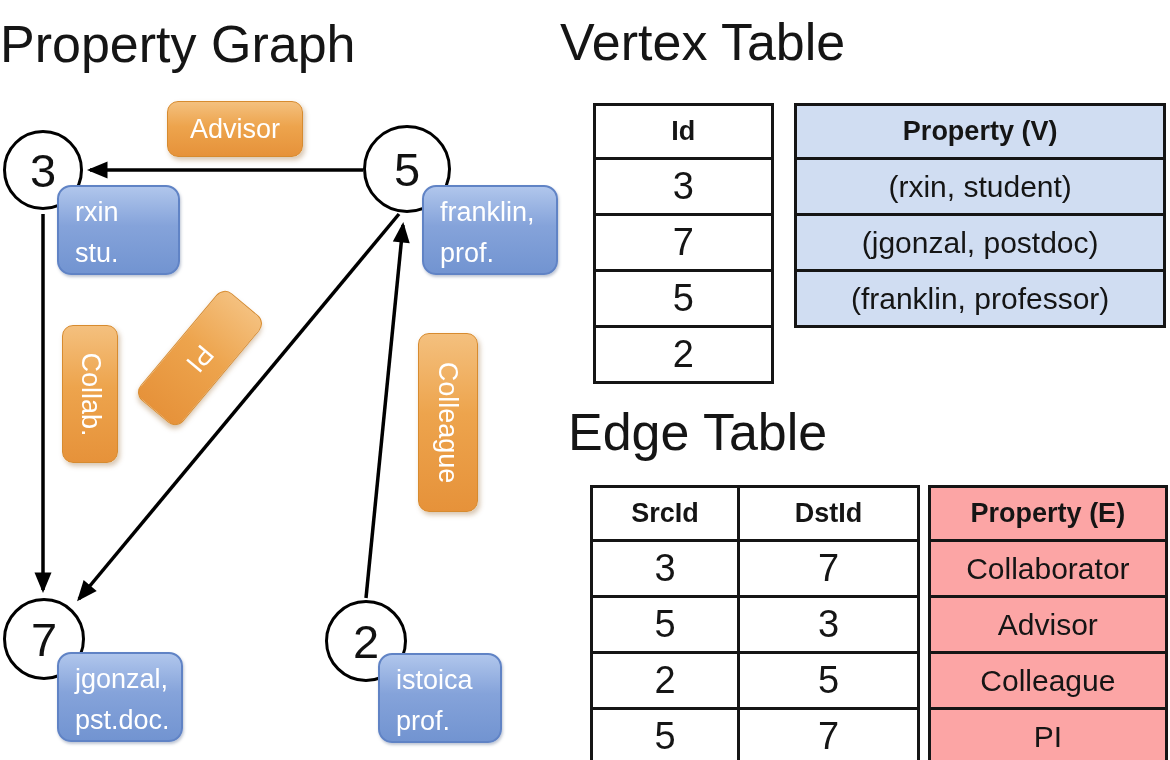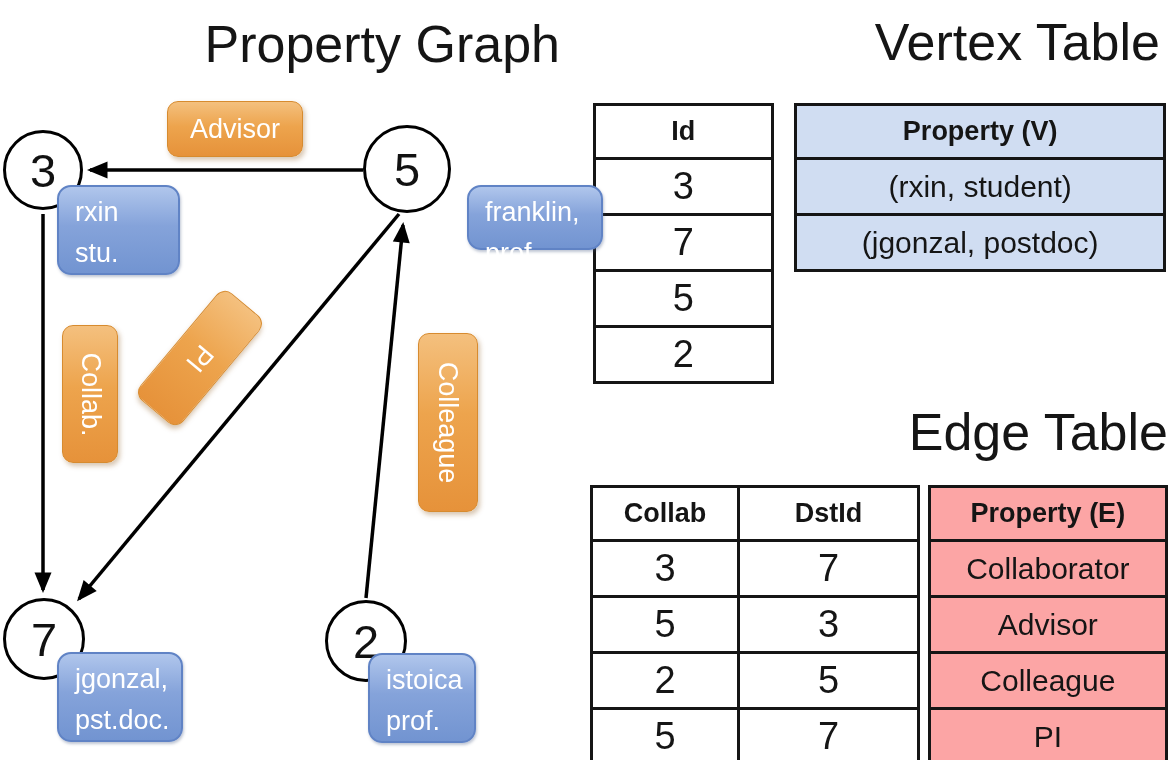--- a/index.html
+++ b/index.html
@@ -1,21 +1,21 @@
 <!DOCTYPE html>
 <html><head>
 <meta charset="utf-8">
 <style>
   html,body{margin:0;padding:0;background:#fff;}
   body{width:1170px;height:760px;position:relative;overflow:hidden;
        font-family:"Liberation Sans","DejaVu Sans",sans-serif;color:#151515;}
   .abs{position:absolute;box-sizing:border-box;}
 
   
-  .fig-title{font-size:52px;font-weight:400;text-align:right;letter-spacing:0px;white-space:nowrap;}
+  .fig-title{font-size:52px;font-weight:400;text-align:left;letter-spacing:0px;white-space:nowrap;}
   #t-graph{left:0;top:14px;width:560px;}
   #t-vertex{left:560px;top:12px;width:600px;}
   #t-edge{left:568px;top:402px;width:600px;}
 
   
   #edges{left:0;top:0;z-index:1;}
 
   
   .gnode{border:3.5px solid #000;border-radius:50%;background:#fff;z-index:2;
          display:flex;align-items:center;justify-content:center;
@@ -24,23 +24,23 @@
   #node-5{left:363px;top:125px;width:88px;height:88px;}
   #node-7{left:3px;top:598px;width:82px;height:82px;}
   #node-2{left:325px;top:600px;width:82px;height:82px;}
 
   
   .pbox{z-index:3;border-radius:14px;border:2px solid #6083c5;
         background:linear-gradient(180deg,#b0c6ec 0%,#85a3da 45%,#7294d1 100%);
         color:#fff;font-size:27px;line-height:41px;padding:5px 0 0 16px;
         box-shadow:1px 2px 3px rgba(70,90,130,.35);}
   #box-rxin{left:57px;top:185px;width:123px;height:90px;padding-left:16px;}
-  #box-franklin{left:422px;top:185px;width:136px;height:65px;margin-left:45px;}
+  #box-franklin{left:422px;top:185px;width:136px;height:90px;}
   #box-jgonzal{left:57px;top:652px;width:126px;height:90px;}
-  #box-istoica{left:368px;top:653px;width:108px;height:90px;}
+  #box-istoica{left:378px;top:653px;width:124px;height:90px;}
 
   
   .elabel{z-index:4;border-radius:11px;border:1.5px solid #d78b2f;
           background:linear-gradient(180deg,#f4c07e 0%,#eda44d 45%,#e6923a 100%);
           color:#fff;font-size:27px;display:flex;align-items:center;justify-content:center;
           box-shadow:2px 3px 5px rgba(140,90,30,.35);}
   #lab-advisor{left:167px;top:101px;width:136px;height:56px;}
   #lab-collab{left:62px;top:325px;width:56px;height:138px;}
   #lab-colleague{left:418px;top:333px;width:60px;height:179px;}
   #lab-pi{left:172px;top:288px;width:56px;height:140px;transform:rotate(40deg);}
@@ -136,27 +136,28 @@
     <div class="tcell num">3</div>
     <div class="tcell num">7</div>
     <div class="tcell num">5</div>
     <div class="tcell num">2</div>
   </div>
   <div class="gap10"></div>
   <div class="tcol" id="vt-prop">
     <div class="tcell th">Property (V)</div>
     <div class="tcell val">(rxin, student)</div>
     <div class="tcell val">(jgonzal, postdoc)</div>
+    <div class="tcell val">(franklin, professor)</div>
   </div>
 </div>
 
 <div class="abs tbl" id="edge-table">
   <div class="wgroup">
     <div class="tcol" id="et-src">
-      <div class="tcell th">Collab</div>
+      <div class="tcell th">SrcId</div>
       <div class="tcell num">3</div>
       <div class="tcell num">5</div>
       <div class="tcell num">2</div>
       <div class="tcell num">5</div>
     </div>
     <div class="tcol" id="et-dst">
       <div class="tcell th">DstId</div>
       <div class="tcell num">7</div>
       <div class="tcell num">3</div>
       <div class="tcell num">5</div>

